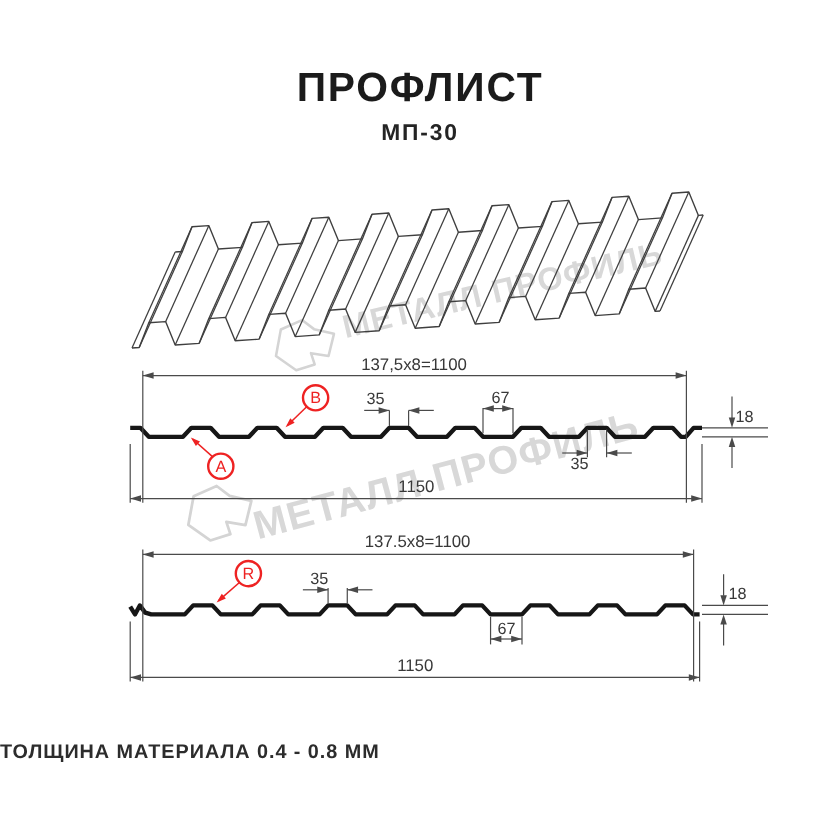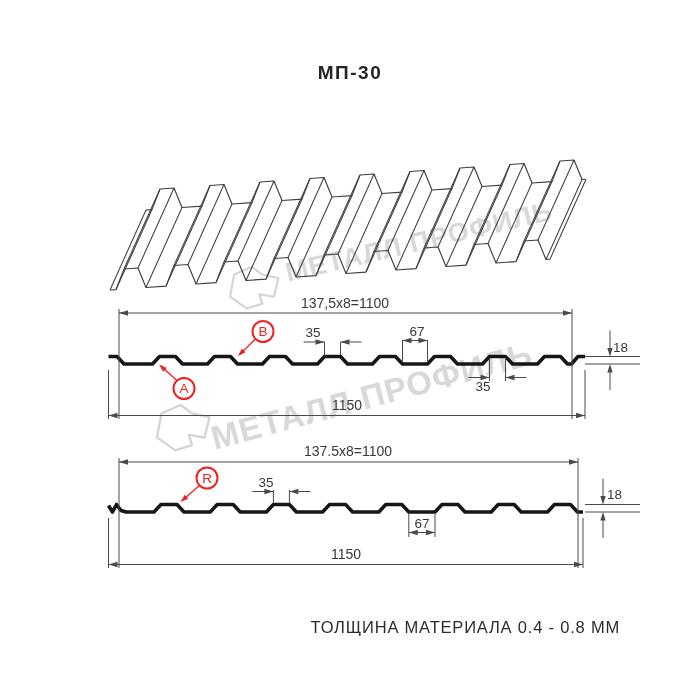--- a/index.html
+++ b/index.html
@@ -1,41 +1,42 @@
 <!DOCTYPE html>
 <html><head>
 <meta charset="utf-8">
 <style>
   html,body{margin:0;padding:0;background:#ffffff;}
   .canvas{position:relative;width:700px;height:700px;background:#fff;overflow:hidden;
           font-family:"Liberation Sans",sans-serif;}
   .hdr{position:absolute;left:0;top:54px;width:700px;text-align:center;z-index:3;}
   .title{font-size:34px;font-weight:bold;letter-spacing:1.5px;color:#1b1b1b;margin:0;}
   .subtitle{font-size:19px;font-weight:bold;letter-spacing:1.5px;color:#242424;margin-top:8px;}
-  .footer{position:absolute;left:0;top:618px;width:620px;text-align:right;z-index:3;
-          font-size:16.5px;font-weight:normal;letter-spacing:.8px;color:#2c2c2c;}
+  .footer{position:absolute;left:0;top:618px;width:620px;text-align:left;z-index:3;
+          font-size:16.5px;font-weight:bold;letter-spacing:.8px;color:#2c2c2c;}
   .wm{position:absolute;z-index:1;color:#d8d8d8;font-weight:bold;white-space:nowrap;
       letter-spacing:1px;transform-origin:0 50%;}
   .wm1{left:286px;top:258px;font-size:27px;transform:rotate(-13.2deg);}
   .wm2{left:212px;top:420px;font-size:33px;transform:rotate(-15deg);}
   .wmlogo{position:absolute;z-index:1;}
   .wmlogo1{left:224px;top:264px;transform:rotate(-8deg);}
   .wmlogo2{left:150px;top:402px;transform:rotate(-8deg);}
   svg#draw{position:absolute;left:0;top:0;z-index:2;}
   text.dim{font-family:"Liberation Sans",sans-serif;font-size:13.5px;fill:#383838;}
   text.dimbig{font-size:14px;}
   text.mk{font-family:"Liberation Sans",sans-serif;font-size:13.5px;fill:#ee2222;}
   circle.mk{fill:#ffffff;stroke:#ee2222;stroke-width:2;}
 </style>
 </head>
 <body>
 
 <div class="canvas">
 
   <div class="hdr">
+    <div class="title">ПРОФЛИСТ</div>
     <div class="subtitle">МП-30</div>
   </div>
 
   <div class="wmlogo wmlogo1">
     <svg width="60" height="46" viewBox="0 0 66 52">
       <path d="M5 33 L13 9 L34 3 L44 13 L62 20 L54 40 L38 35 L40 46 L22 49 Z" fill="none" stroke="#d4d4d4" stroke-width="2.4" stroke-linejoin="round"></path>
     </svg>
   </div>
   <div class="wm wm1">МЕТАЛЛ ПРОФИЛЬ</div>
 

